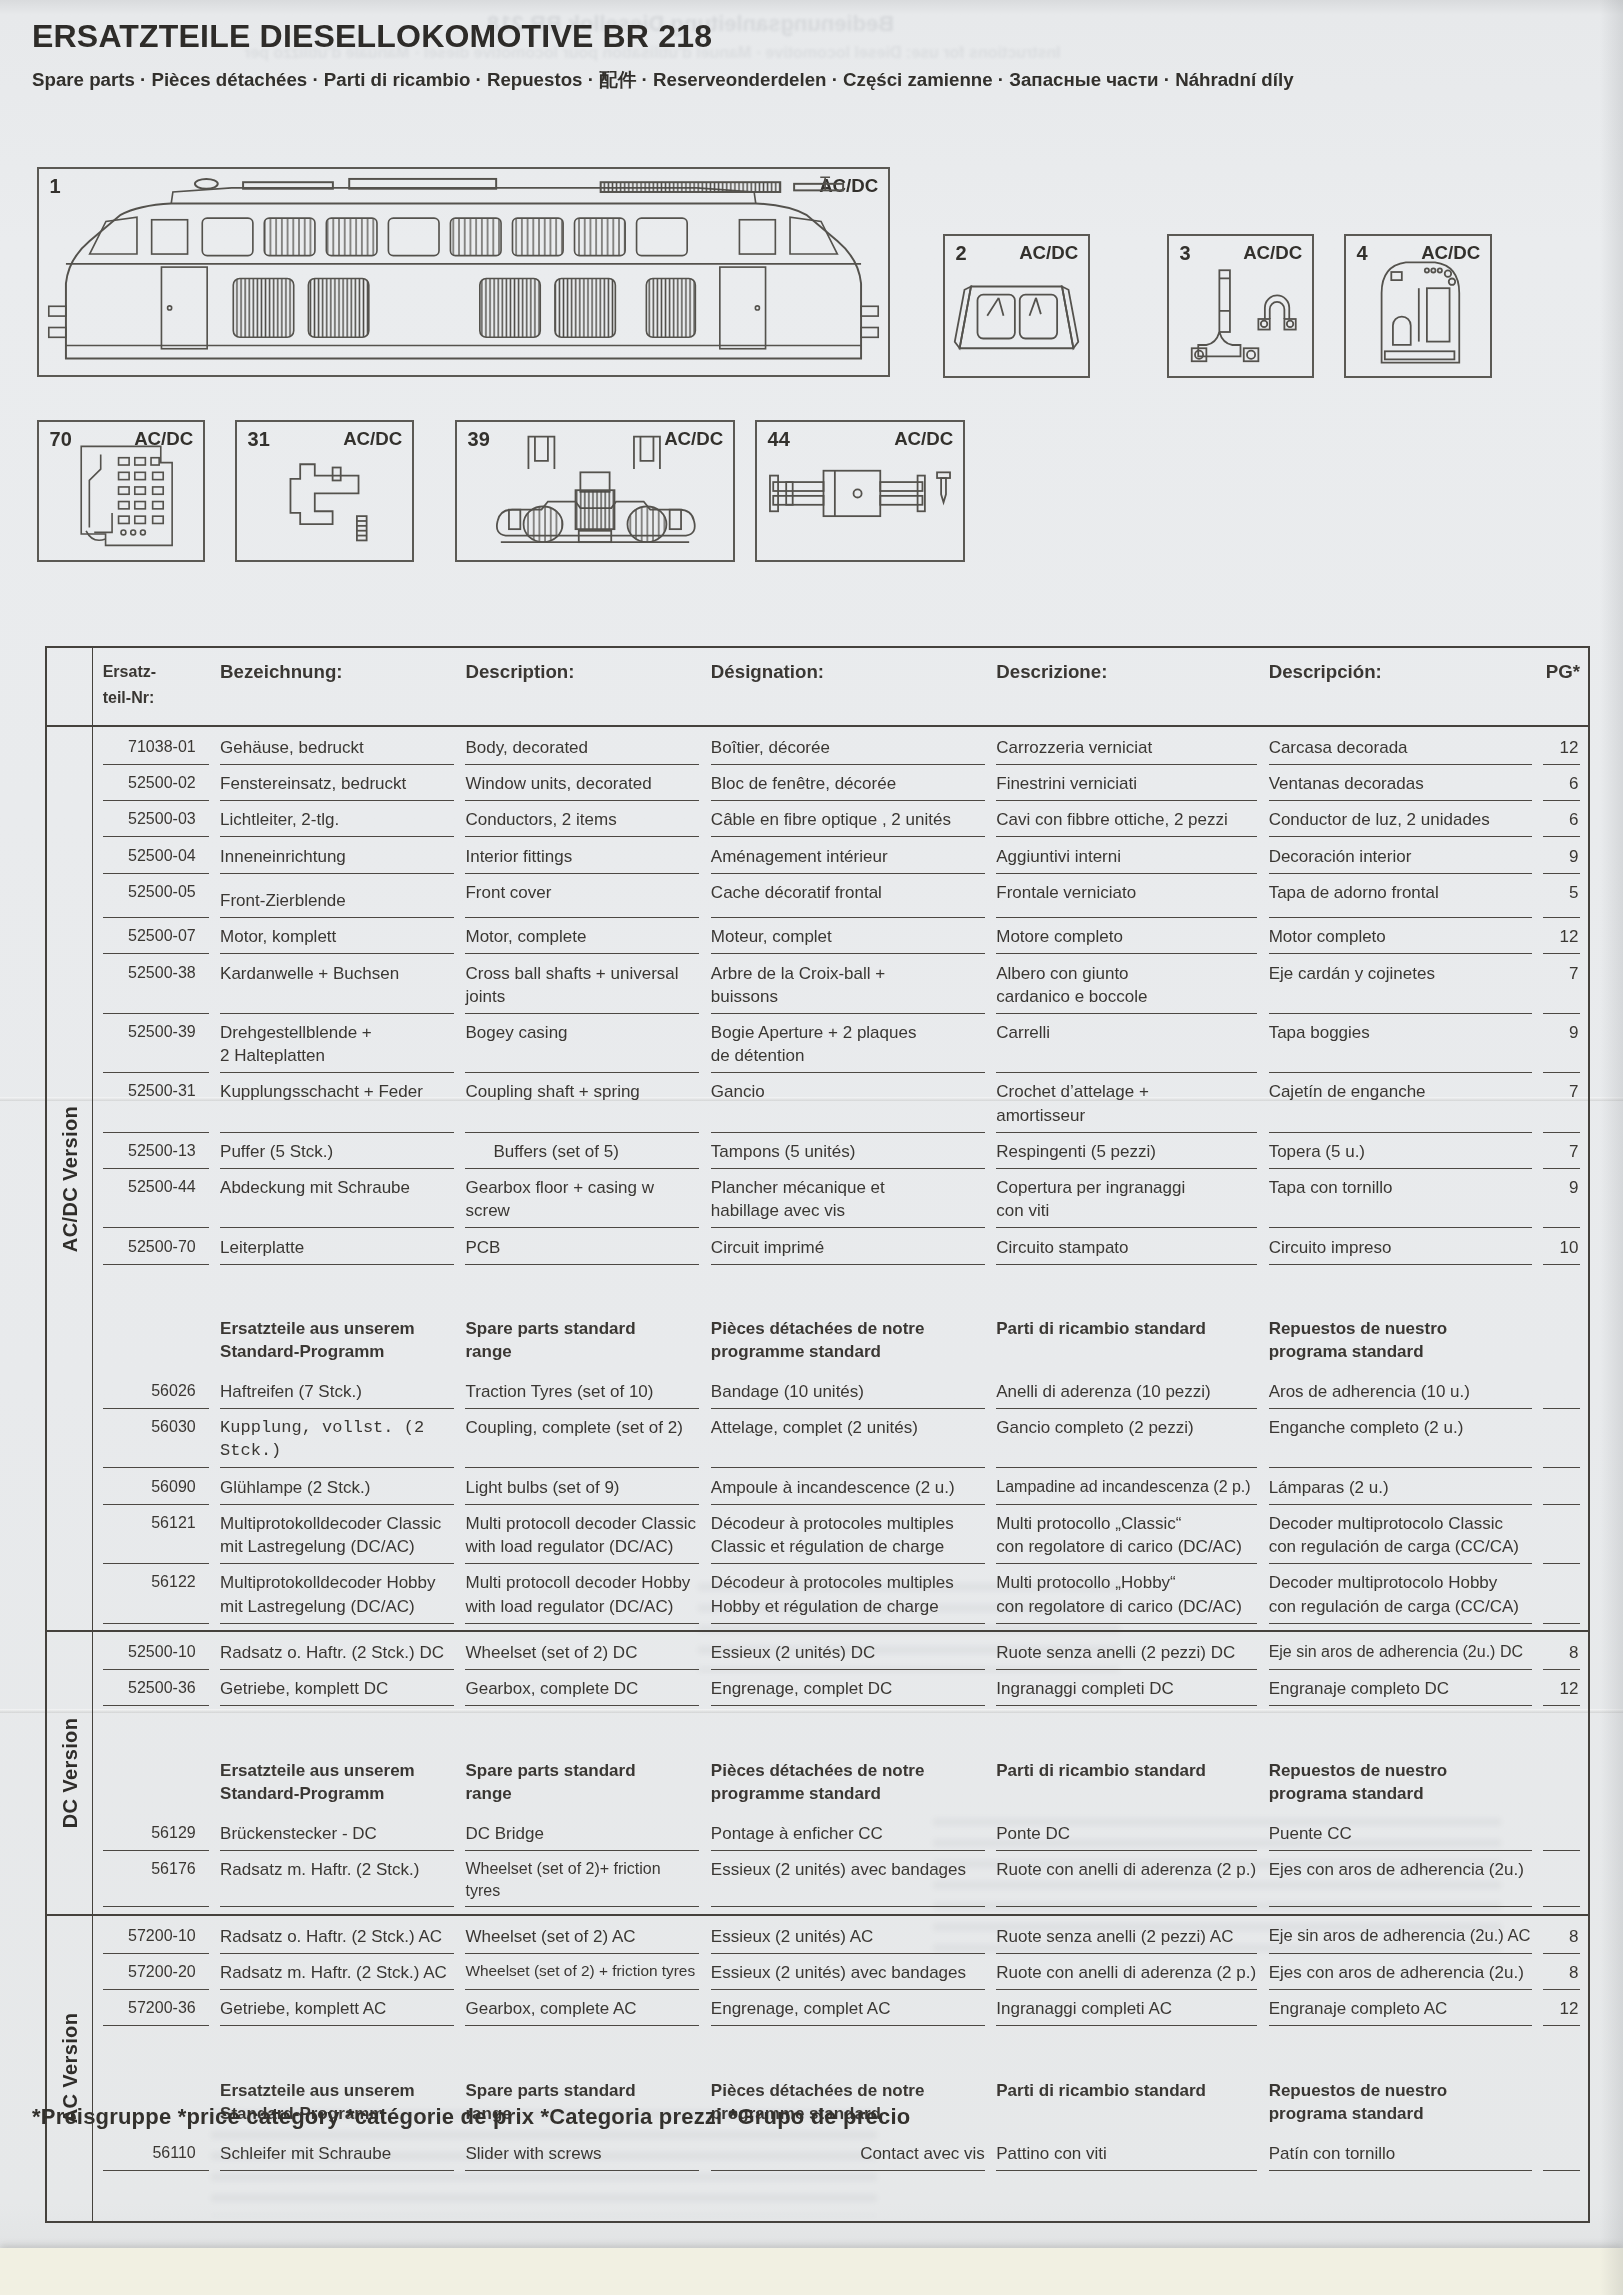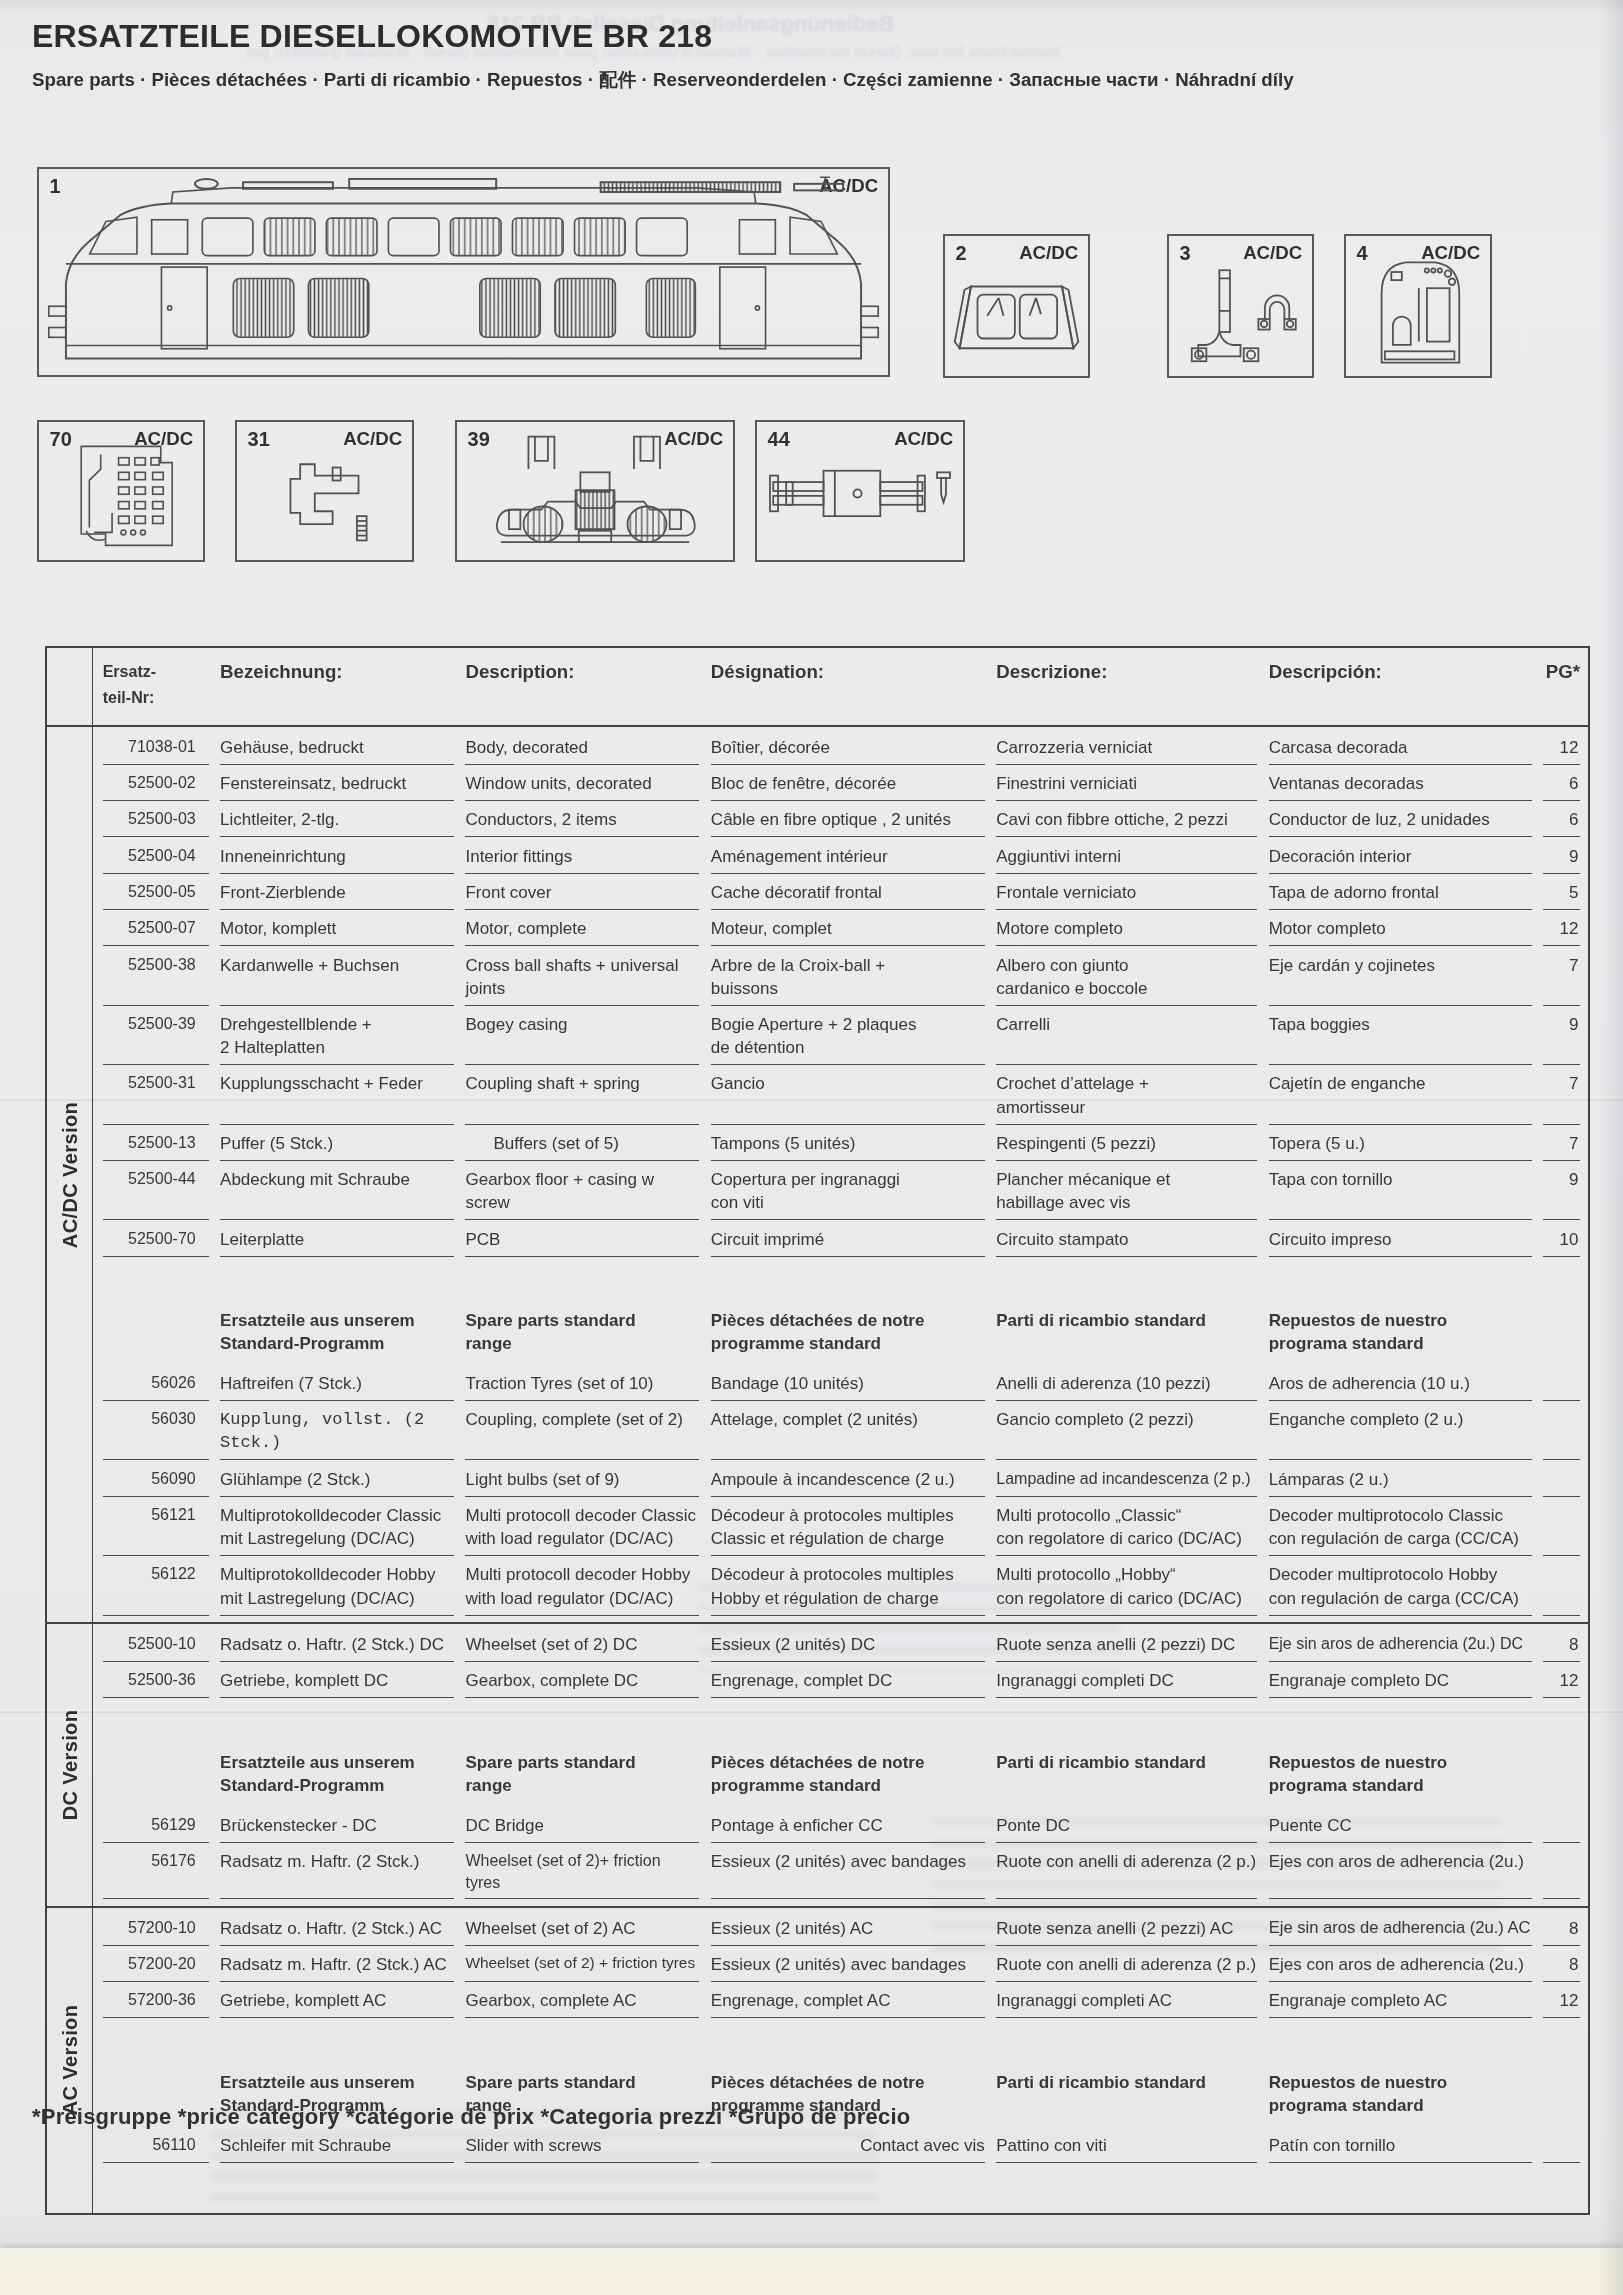--- a/index.html
+++ b/index.html
@@ -383,21 +383,21 @@
           <div class="cell u">
             <span class="ct" style="white-space: pre-line;">Decoración interior</span>
           </div>
           <div class="cell pg u">
             <span class="ct" style="white-space: pre-line;">9</span>
           </div>
           <div class="cell nrc u">
             <span class="ct" style="white-space: pre-line;">52500-05</span>
           </div>
           <div class="cell u">
-            <span class="ct" style="white-space: pre-line;">Front-Zierblende</span>
+            <span class="ct" style="white-space: pre-line; margin-top: 8px;">Front-Zierblende</span>
           </div>
           <div class="cell u">
             <span class="ct" style="white-space: pre-line;">Front cover</span>
           </div>
           <div class="cell u">
             <span class="ct" style="white-space: pre-line;">Cache décoratif frontal</span>
           </div>
           <div class="cell u">
             <span class="ct" style="white-space: pre-line;">Frontale verniciato</span>
           </div>
@@ -522,26 +522,26 @@
             <span class="ct" style="white-space: pre-line;">52500-44</span>
           </div>
           <div class="cell u">
             <span class="ct" style="white-space: pre-line;">Abdeckung mit Schraube</span>
           </div>
           <div class="cell u">
             <span class="ct" style="white-space: pre-line;">Gearbox floor + casing w
 screw</span>
           </div>
           <div class="cell u">
+            <span class="ct" style="white-space: pre-line;">Plancher mécanique et
+habillage avec vis</span>
+          </div>
+          <div class="cell u">
             <span class="ct" style="white-space: pre-line;">Copertura per ingranaggi
 con viti</span>
-          </div>
-          <div class="cell u">
-            <span class="ct" style="white-space: pre-line;">Plancher mécanique et
-habillage avec vis</span>
           </div>
           <div class="cell u">
             <span class="ct" style="white-space: pre-line;">Tapa con tornillo</span>
           </div>
           <div class="cell pg u">
             <span class="ct" style="white-space: pre-line;">9</span>
           </div>
           <div class="cell nrc u">
             <span class="ct" style="white-space: pre-line;">52500-70</span>
           </div>

